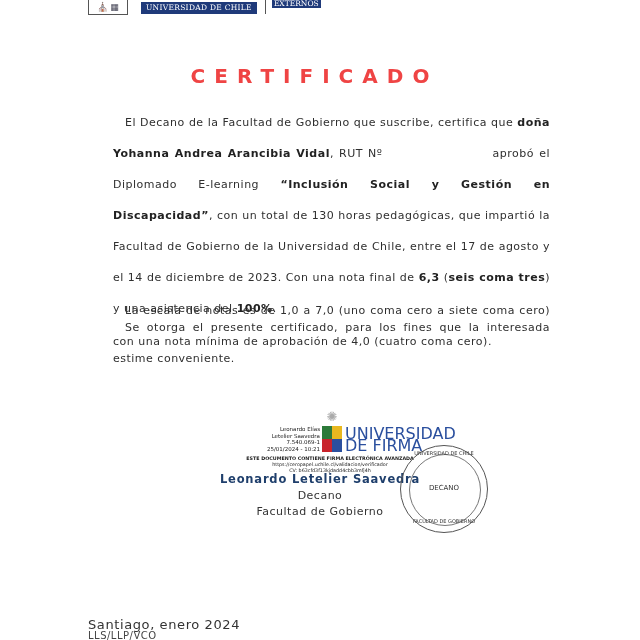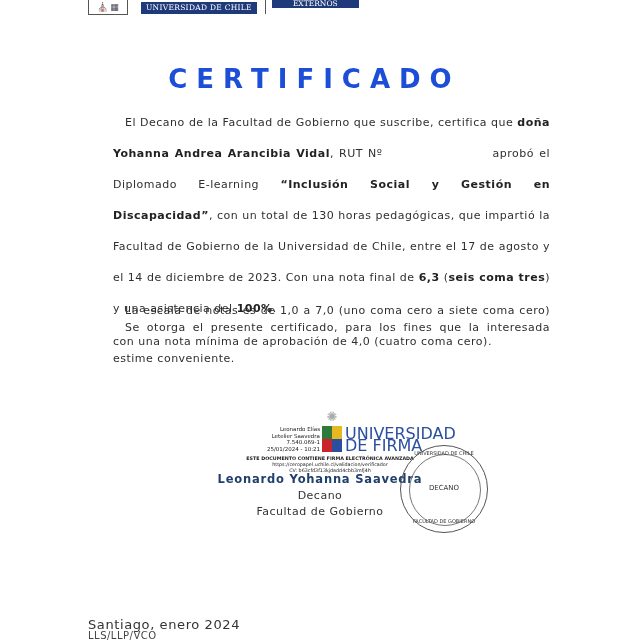--- a/index.html
+++ b/index.html
@@ -2,22 +2,22 @@
 <html><head>
   <meta charset="utf-8">
   <style>
     html, body { margin: 0; padding: 0; background: #ffffff; }
     body { width: 640px; height: 640px; position: relative; overflow: hidden;
       font-family: "DejaVu Sans", sans-serif; color: #2a2a2a; }
     .header { position: absolute; top: 0; left: 88px; height: 16px; display: flex; align-items: flex-start; }
     .crest-box { width: 38px; height: 14px; border: 1px solid #555; border-top: none; display:flex; gap:2px; justify-content:center; align-items:center; font-size:9px; color:#445; }
     .uch-label { margin-left: 13px; margin-top: 2px; background: #1f3a7a; color: #fff; font-family: "DejaVu Serif", serif; font-size: 7.5px; padding: 1px 5px; letter-spacing: 0.3px; height: 10px; line-height: 10px; }
     .vsep { margin-left: 8px; width: 1px; height: 14px; background: #555; }
-    .ext-label { margin-left: 6px; background: #1f3a7a; color: #fff; font-family: "DejaVu Serif", serif; font-size: 7.5px; padding: 0 21px; height: 8px; line-height: 7px; }
-    .title { position: absolute; top: 64px; left: 0; width: 629px; text-align: center; font-family: "DejaVu Sans", sans-serif; font-weight: bold; font-size: 26px; letter-spacing: 9px; color: #1d4ed8; }
+    .ext-label { margin-left: 6px; background: #1f3a7a; color: #fff; font-family: "DejaVu Serif", serif; font-size: 7.5px; padding: 0 2px; height: 8px; line-height: 7px; }
+    .title { position: absolute; top: 64px; left: 0; width: 629px; text-align: center; font-family: "DejaVu Sans", sans-serif; font-weight: bold; font-size: 20px; letter-spacing: 9px; color: #ef4444; }
     .body-text { position: absolute; left: 113px; width: 437px; font-size: 11px; line-height: 31px; text-align: justify; color: #2f2f2f; letter-spacing: 0.5px; }
     .p1 { top: 107px; }
     .p2 { top: 251px; margin-top: 44px; }
     .p3 { top: 312px; }
     .indent { display: inline-block; width: 12px; }
     b { color: #222; }
     .rut-gap { display: inline-block; width: 105px; }
     .sig-block { position: absolute; top: 410px; left: 230px; width: 200px; }
     .sig-left { position: absolute; top: 16px; left: 0; width: 90px; text-align: right; font-size: 5.5px; line-height: 6.5px; color: #222; }
     .sig-logo { position: absolute; top: 0; left: 92px; }
@@ -84,21 +84,21 @@
     </div>
   </div>
   <div class="sig-fine">
     <div class="caps">ESTE DOCUMENTO CONTIENE FIRMA ELECTRÓNICA AVANZADA</div>
     <div>https://ceropapel.uchile.cl/validacion/verificador</div>
     <div>CV: b63cfd3f13kjdadd4cbb3mfj4h</div>
   </div>
 </div>
 
 <div class="signer">
-  <div class="signer-name">Leonardo Yohanna Saavedra</div>
+  <div class="signer-name">Leonardo Letelier Saavedra</div>
   <div class="signer-role">Decano</div>
   <div class="signer-dept">Facultad de Gobierno</div>
 </div>
 
 <div class="stamp">
   <div class="stamp-inner"></div>
   <div class="stamp-top">UNIVERSIDAD DE CHILE</div>
   <div class="stamp-center">DECANO</div>
   <div class="stamp-bot">FACULTAD DE GOBIERNO</div>
 </div>

